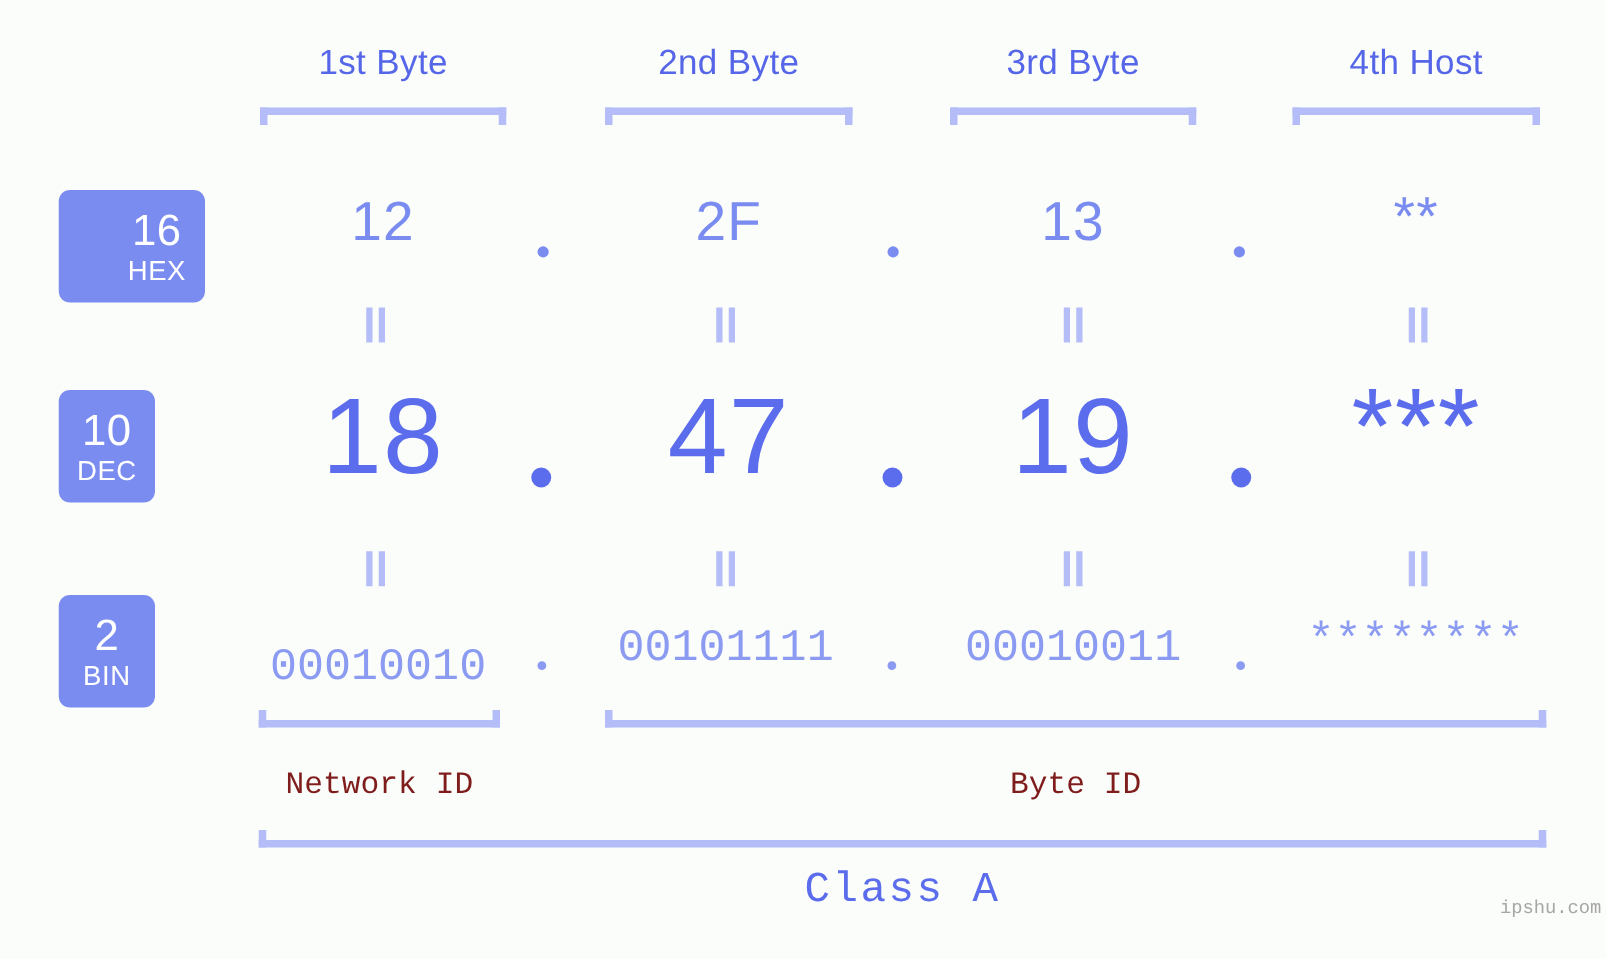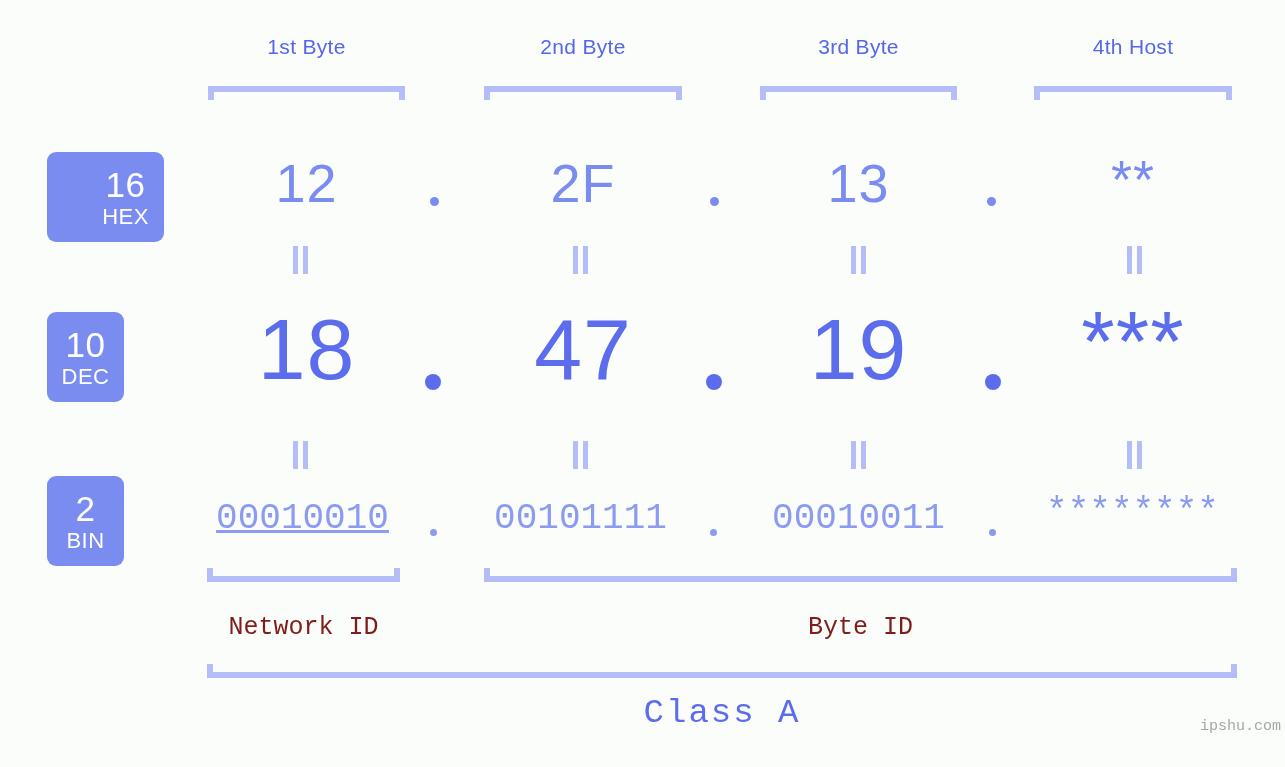--- a/index.html
+++ b/index.html
@@ -19,21 +19,21 @@
     width: 1285px;
     height: 767px;
   }
 
   
   .abs { position: absolute; }
 
   
   .byte-label {
     font-family: "Liberation Sans", sans-serif;
-    font-size: 21px;
+    font-size: 28px;
     color: #5566e8;
     text-align: center;
     letter-spacing: 0.3px;
     white-space: nowrap;
     line-height: 1;
   }
 
   
   .bracket-down {
     border-top: 6px solid #b4bdf8;
@@ -81,21 +81,21 @@
   
   .val {
     position: absolute;
     text-align: center;
     white-space: nowrap;
     line-height: 1;
     color: #7b8cf0;
   }
   .hex-val {
     font-family: "Liberation Sans", sans-serif;
-    font-size: 54px;
+    font-size: 44px;
     font-weight: 400;
     letter-spacing: 1px;
   }
   .dec-val {
     font-family: "Liberation Sans", sans-serif;
     font-size: 86px;
     font-weight: 400;
     color: #5b6ced;
     letter-spacing: 1px;
   }
@@ -236,21 +236,21 @@
   <div class="eqmark" style="left:1126px; top:441px;">
     <i class="l"></i>
       <i class="r"></i>
   </div>
 
   <div class="badge" style="left:47px; top:476px;">
     <span class="badge-num">2</span>
     <span class="badge-sub">BIN</span>
   </div>
 
-  <div class="val bin-val" style="left:200px; top:501px; width:205px;text-decoration:underline;">00010010</div>
+  <div class="val bin-val" style="left:200px; top:516px; width:205px;">00010010</div>
   <div class="dot dot-xs" style="left:430px; top:529px;"></div>
   <div class="val bin-val" style="left:478px; top:501px; width:205px;">00101111</div>
   <div class="dot dot-xs" style="left:710px; top:529px;"></div>
   <div class="val bin-val" style="left:756px; top:501px; width:205px;">00010011</div>
   <div class="dot dot-xs" style="left:989px; top:529px;"></div>
   <div class="val bin-val" style="left:1030px; top:495px; width:205px;">********</div>
 
   <div class="abs bracket-up" style="left:207px; top:568px; width:193px;"></div>
   <div class="abs bracket-up" style="left:484px; top:568px; width:753px;"></div>
 

